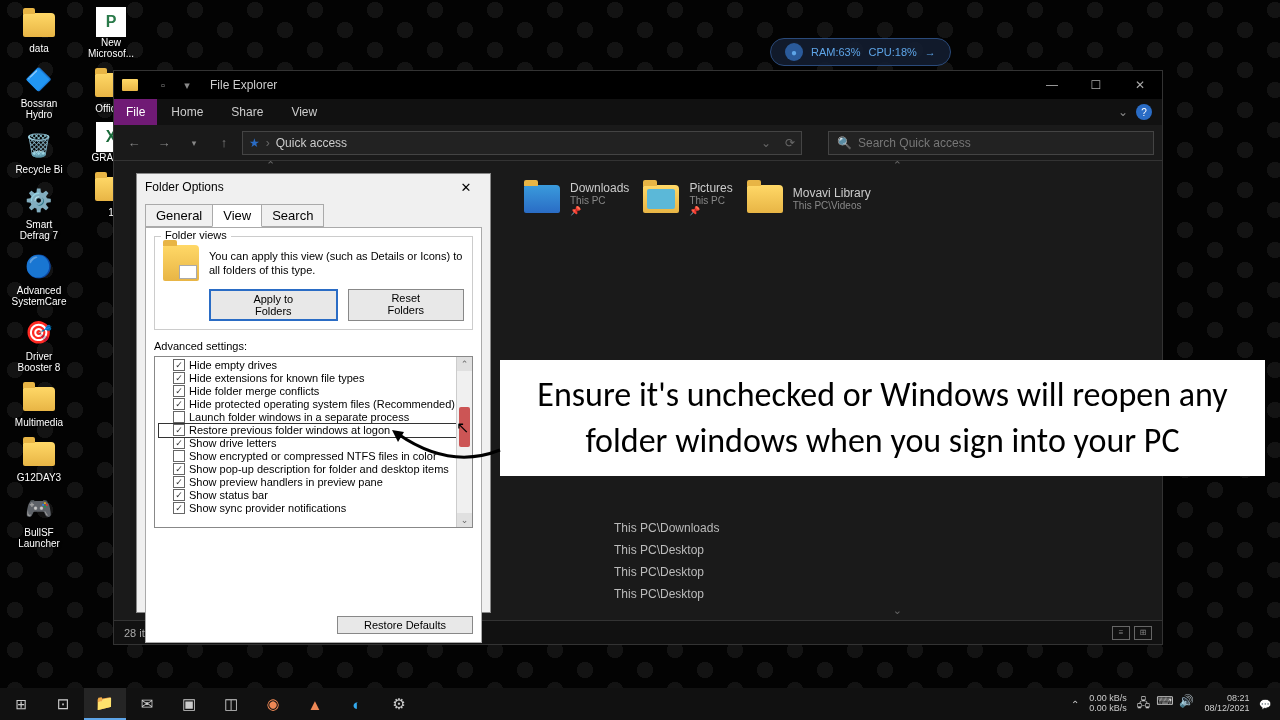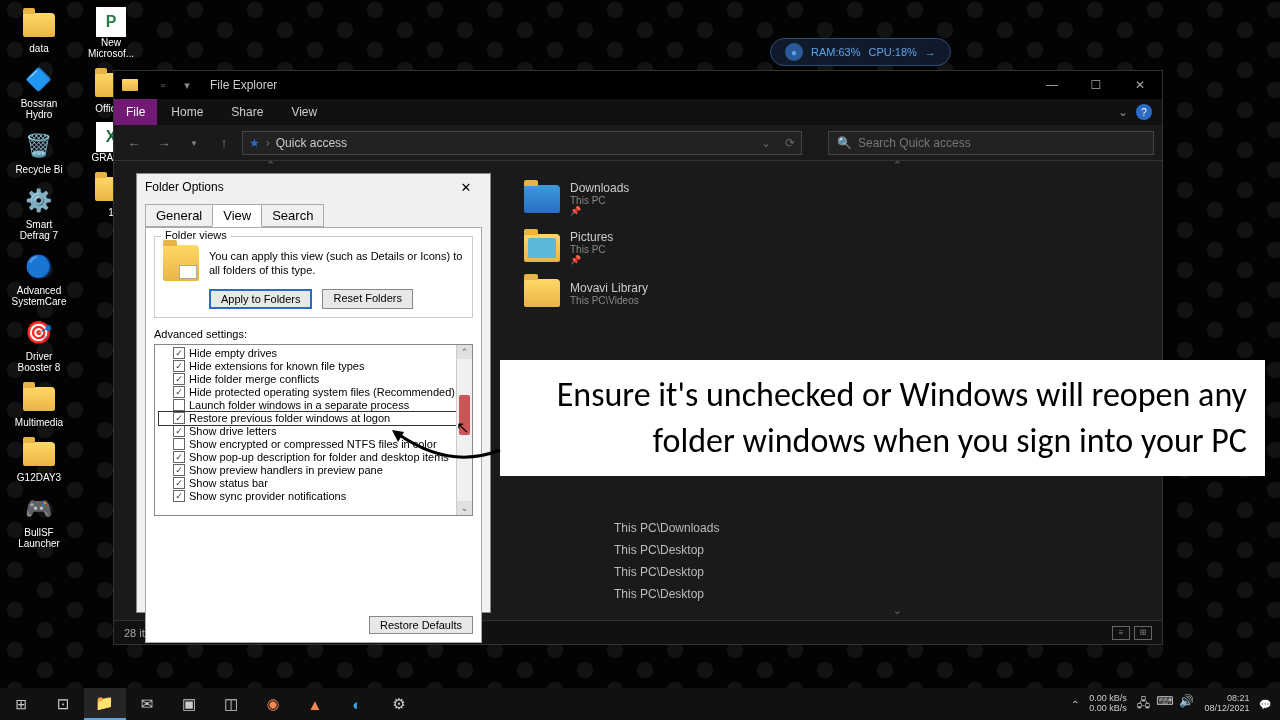--- a/index.html
+++ b/index.html
@@ -40,21 +40,21 @@
 .ribbon-right { margin-left:auto; display:flex; align-items:center; padding-right:10px; gap:8px; }
 .help-circle { width:16px; height:16px; border-radius:50%; background:#2a6cc5; color:#fff; display:flex; align-items:center; justify-content:center; font-size:10px; }
 
 .addr-bar { height: 36px; background: #1a1a1a; display:flex; align-items:center; padding:0 8px; gap:6px; border-bottom:1px solid #333; }
 .nav-arrow { width:24px; height:24px; color:#888; display:flex; align-items:center; justify-content:center; font-size:13px; cursor:pointer; }
 .addr-field { flex: 0 0 560px; height:24px; background:#222; border:1px solid #444; display:flex; align-items:center; padding:0 6px; color:#ccc; font-size:12px; gap:6px; }
 .addr-star { color:#2a6cc5; }
 .search-field { flex:1; height:24px; background:#222; border:1px solid #444; display:flex; align-items:center; padding:0 8px; color:#777; font-size:12px; gap:6px; margin-left:20px; }
 
 .explorer-body { position:relative; height: calc(100% - 115px); display:flex; }
-.quick-list { position:absolute; left:410px; top:20px; display:flex; flex-direction:column; gap:14px; }
+.quick-list { position:absolute; left:410px; top:20px; display:flex; flex-direction:row; gap:14px; }
 .qa-item { display:flex; align-items:center; gap:10px; color:#ccc; font-size:12px; }
 .qa-folder { width:36px; height:28px; background:linear-gradient(#ffd867,#e8b545); border-radius:2px 4px 2px 2px; position:relative; }
 .qa-folder::before { content:''; position:absolute; top:-5px; left:0; width:14px; height:6px; background:#e8b545; border-radius:2px 2px 0 0; }
 .qa-downloads { background:linear-gradient(#3a9bdc,#2a6cc5); }
 .qa-pictures::after { content:''; position:absolute; inset:4px; background:#5bb8d8; border-radius:2px; }
 .qa-sub { color:#888; font-size:10px; }
 .pin { color:#888; font-size:9px; }
 
 .path-list { position:absolute; left:500px; top:360px; color:#bbb; font-size:12px; display:flex; flex-direction:column; gap:8px; }
 
@@ -74,41 +74,41 @@
 .tab.active { background:#fff; border-bottom-color:#fff; z-index:1; }
 .tab-content { border:1px solid #aaa; margin:0 8px 8px; padding:8px; background:#fff; height:416px; position:relative; }
 .groupbox { border:1px solid #ccc; padding:8px; margin-bottom:10px; position:relative; }
 .groupbox-title { position:absolute; top:-8px; left:6px; background:#fff; padding:0 4px; font-size:11px; }
 .folder-views-row { display:flex; align-items:center; gap:10px; }
 .fv-icon { width:36px; height:36px; background:linear-gradient(#ffd867,#e8b545); border-radius:2px 4px 2px 2px; position:relative; flex-shrink:0; }
 .fv-icon::before { content:''; position:absolute; top:-5px; left:0; width:14px; height:6px; background:#e8b545; border-radius:2px 2px 0 0; }
 .fv-icon::after { content:''; position:absolute; right:2px; bottom:2px; width:16px; height:12px; background:#fff; border:1px solid #aaa; }
 .fv-text { font-size:11px; flex:1; line-height:1.3; }
 .fv-buttons { display:flex; gap:10px; margin-top:8px; margin-left:46px; }
-.dlg-btn { padding:2px 10px; border:1px solid #888; background:#e8e8e8; font-size:11px; cursor:pointer; min-width:90px; text-align:center; }
+.dlg-btn { padding:2px 26px; border:1px solid #888; background:#e8e8e8; font-size:11px; cursor:pointer; min-width:90px; text-align:center; }
 .dlg-btn.highlight { border:2px solid #2a6cc5; }
 
 .adv-label { font-size:11px; margin-bottom:4px; }
 .adv-list { border:1px solid #888; height:172px; background:#fff; position:relative; overflow:hidden; }
 .adv-scroll { position:absolute; right:0; top:0; bottom:0; width:16px; background:#f0f0f0; border-left:1px solid #ccc; }
 .adv-scroll-btn { height:14px; display:flex; align-items:center; justify-content:center; font-size:9px; color:#666; background:#e0e0e0; cursor:pointer; }
 .adv-scroll-thumb { position:absolute; left:2px; right:2px; top:50px; height:40px; background:#aaa; border-radius:2px; cursor:pointer; }
 .adv-scroll-thumb.active { background:#c55; }
 .adv-items { padding:2px 4px; }
 .adv-item { display:flex; align-items:center; gap:4px; padding:0 0 1px 14px; font-size:11px; white-space:nowrap; }
 .adv-item.highlighted { outline:1px solid #333; }
 .chk { width:12px; height:12px; border:1px solid #666; background:#fff; display:inline-flex; align-items:center; justify-content:center; font-size:9px; color:#333; flex-shrink:0; }
 
 .restore-def { position:absolute; right:8px; bottom:8px; }
 .dialog-buttons { display:flex; gap:8px; justify-content:flex-end; padding:4px 10px 8px; }
 .dialog-buttons .dlg-btn { min-width:70px; padding:3px 8px; }
 .dlg-btn.disabled { color:#999; }
 
 
-.annotation { position:absolute; left:500px; top:360px; width:765px; background:#fff; color:#000; font-size:34px; text-align:right; padding:12px 18px; z-index:20; line-height:1.35; font-family: Calibri, sans-serif; }
+.annotation { position:absolute; left:500px; top:360px; width:765px; background:#fff; color:#000; font-size:34px; text-align:center; padding:12px 18px; z-index:20; line-height:1.35; font-family: Calibri, sans-serif; }
 .arrow-line { position:absolute; z-index:21; }
 .cursor { position:absolute; left:456px; top:418px; z-index:22; font-size:16px; color:#000; }
 
 
 .taskbar { position:absolute; left:0; right:0; bottom:0; height:32px; background:#111; display:flex; align-items:center; z-index:100; }
 .tb-item { width:42px; height:32px; display:flex; align-items:center; justify-content:center; color:#ccc; font-size:15px; cursor:pointer; }
 .tb-start { font-size:14px; }
 .tb-item.active { border-bottom:2px solid #5ea5e8; background:#252525; }
 .tray { margin-left:auto; display:flex; align-items:center; color:#ccc; font-size:10px; gap:10px; padding-right:8px; }
 .tray-stack { display:flex; flex-direction:column; align-items:flex-end; line-height:1.1; font-size:9px; }

